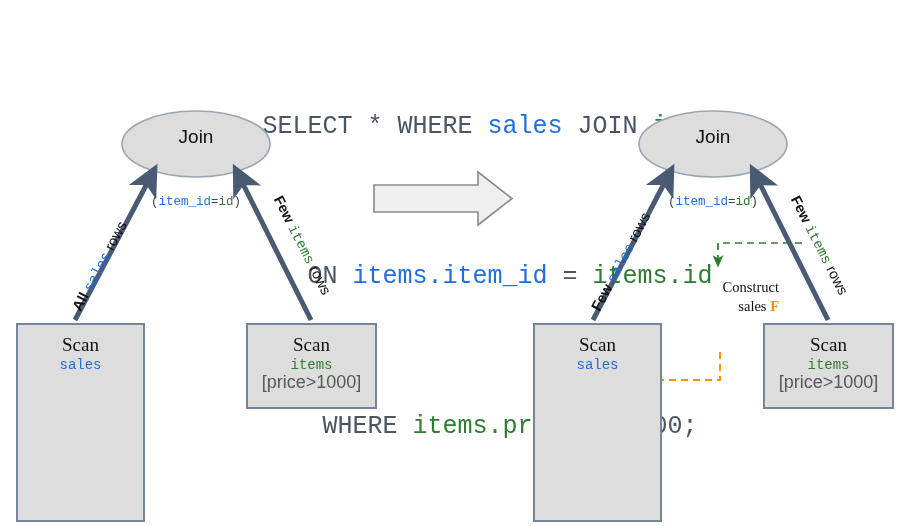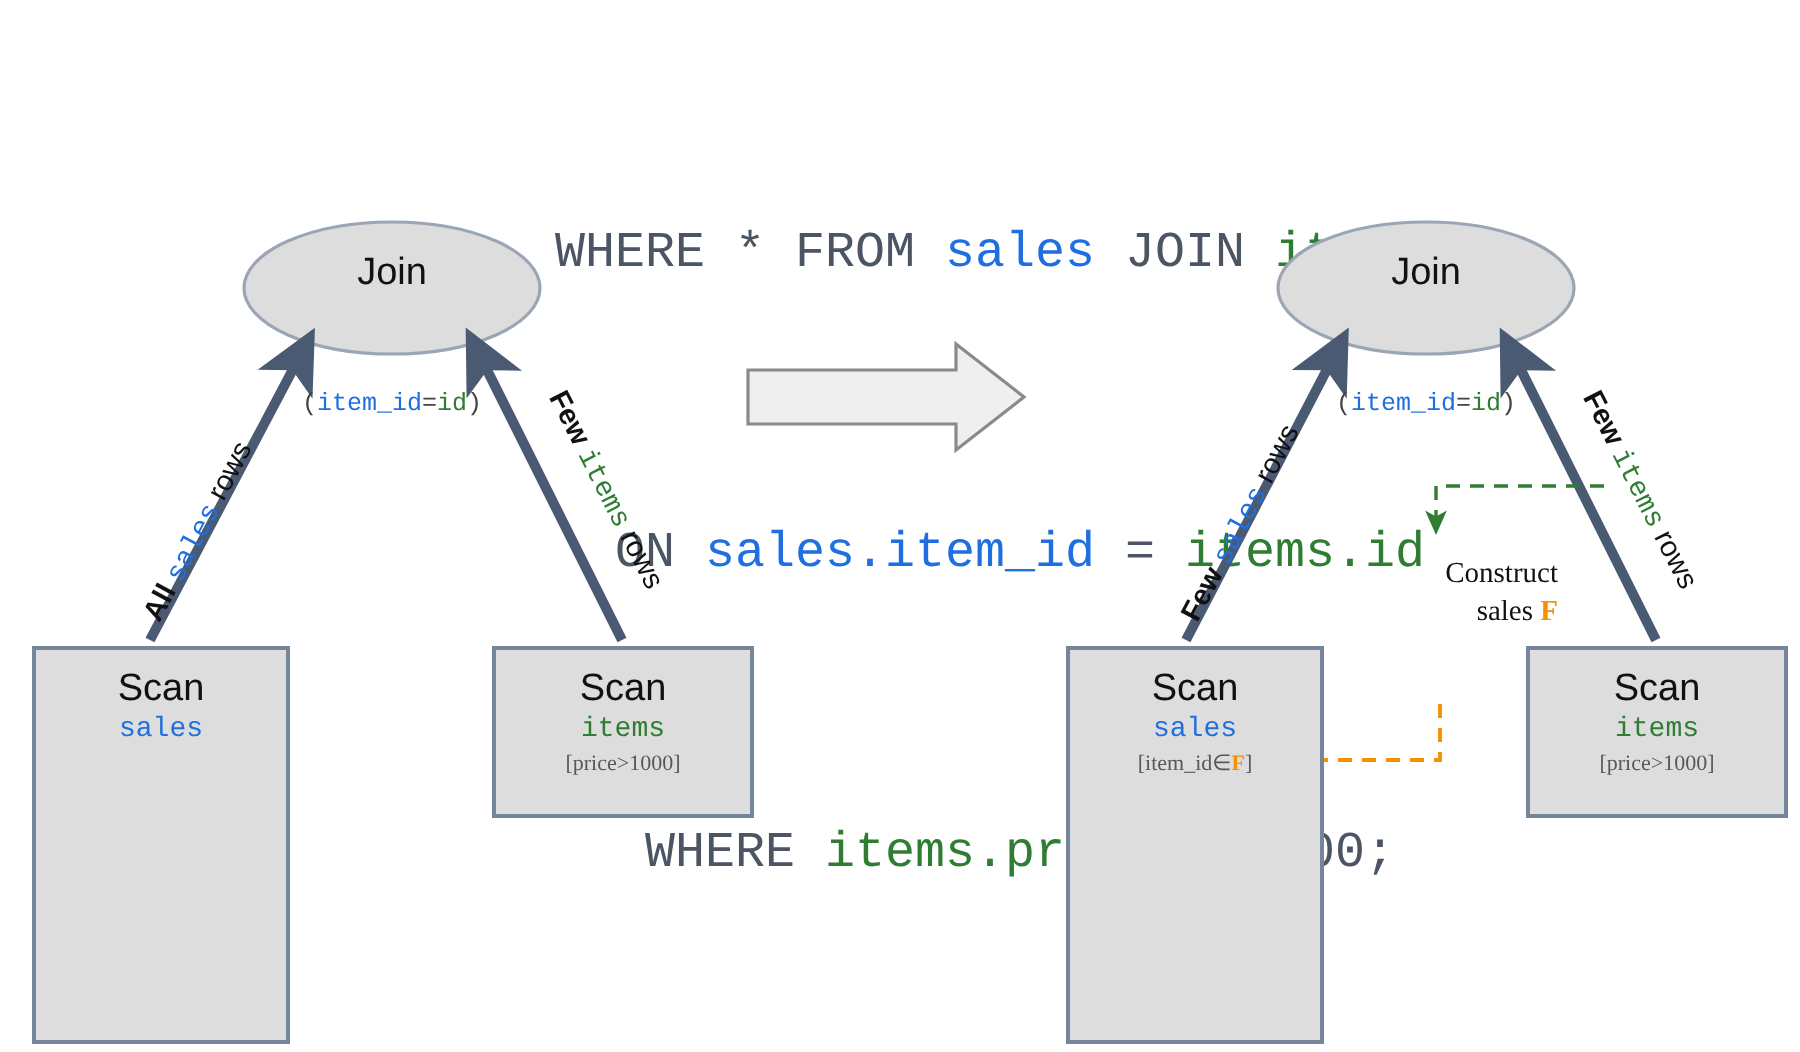--- a/index.html
+++ b/index.html
@@ -45,35 +45,35 @@
   
   .scan-box {
     position: absolute;
     background: #dddddd;
     border: 2px solid #76869a;
     box-sizing: border-box;
     text-align: center;
   }
   .scan-title {
     margin-top: 9px;
-    font-family: Liberation Sans, sans-serif;
+    font-family: Liberation Serif, serif;
     font-size: 19px;
     color: #111111;
     line-height: 22px;
   }
   .scan-rel {
     font-family: "Liberation Mono", monospace;
     font-size: 14px;
     line-height: 18px;
   }
   .scan-rel.sales { color: #1f6fe0; }
   .scan-rel.items { color: #2e7d32; }
   .scan-pred {
-    font-family: Liberation Serif, serif;
-    font-size: 11px;
+    font-family: Liberation Sans, sans-serif;
+    font-size: 18px;
     line-height: 17px;
     color: #555a55;
     white-space: pre;
   }
   .scan-pred .fvar { color: #f59000; font-weight: bold; }
 
   
   .join-label {
     position: absolute;
     text-align: center;
@@ -129,24 +129,24 @@
   }
   .filter-note .fvar { color: #f59000; font-weight: bold; }
 </style>
 </head>
 <body>
 
 <div id="page">
 
   <div class="sql-block">
     <span class="sql-line">
-      <span class="kw">WHERE * FROM </span><span class="tbl-sales">sales</span><span class="kw"> JOIN </span><span class="tbl-items">items</span>
+      <span class="kw">SELECT * WHERE </span><span class="tbl-sales">sales</span><span class="kw"> JOIN </span><span class="tbl-items">items</span>
     </span>
     <span class="sql-line">
-      <span class="kw">  ON </span><span class="tbl-sales">sales.item_id</span><span class="kw"> = </span><span class="tbl-items">items.id</span>
+      <span class="kw">  ON </span><span class="tbl-sales">items.item_id</span><span class="kw"> = </span><span class="tbl-items">items.id</span>
     </span>
     <span class="sql-line">
       <span class="kw">  WHERE </span><span class="tbl-items">items.price</span><span class="kw"> &gt; 1000;</span>
     </span>
   </div>
 
   <svg id="svg-layer" viewBox="0 0 900 526">
     <defs>
       <marker id="mk-slate" markerWidth="7" markerHeight="7" refX="3.2" refY="3.5" orient="auto" markerUnits="strokeWidth">
         <path d="M0,0.4 L6.4,3.5 L0,6.6 L1.6,3.5 Z" fill="#4a5a72"></path>
@@ -224,21 +224,20 @@
   </div>
 
   <div class="filter-note" style="left:659px; top:278px; width:120px;">
     <div>Construct</div>
     <div><span>sales </span><span class="fvar">F</span></div>
   </div>
 
   <div class="scan-box" style="left:533px; top:323px; width:129px; height:199px;">
     <div class="scan-title">Scan</div>
     <div class="scan-rel sales">sales</div>
-    <div class="scan-pred"><span>[item_id∈</span><span class="fvar">F</span><span>]</span></div>
   </div>
 
   <div class="scan-box" style="left:763px; top:323px; width:131px; height:86px;">
     <div class="scan-title">Scan</div>
     <div class="scan-rel items">items</div>
     <div class="scan-pred">[price&gt;1000]</div>
   </div>
 
 </div>
 

